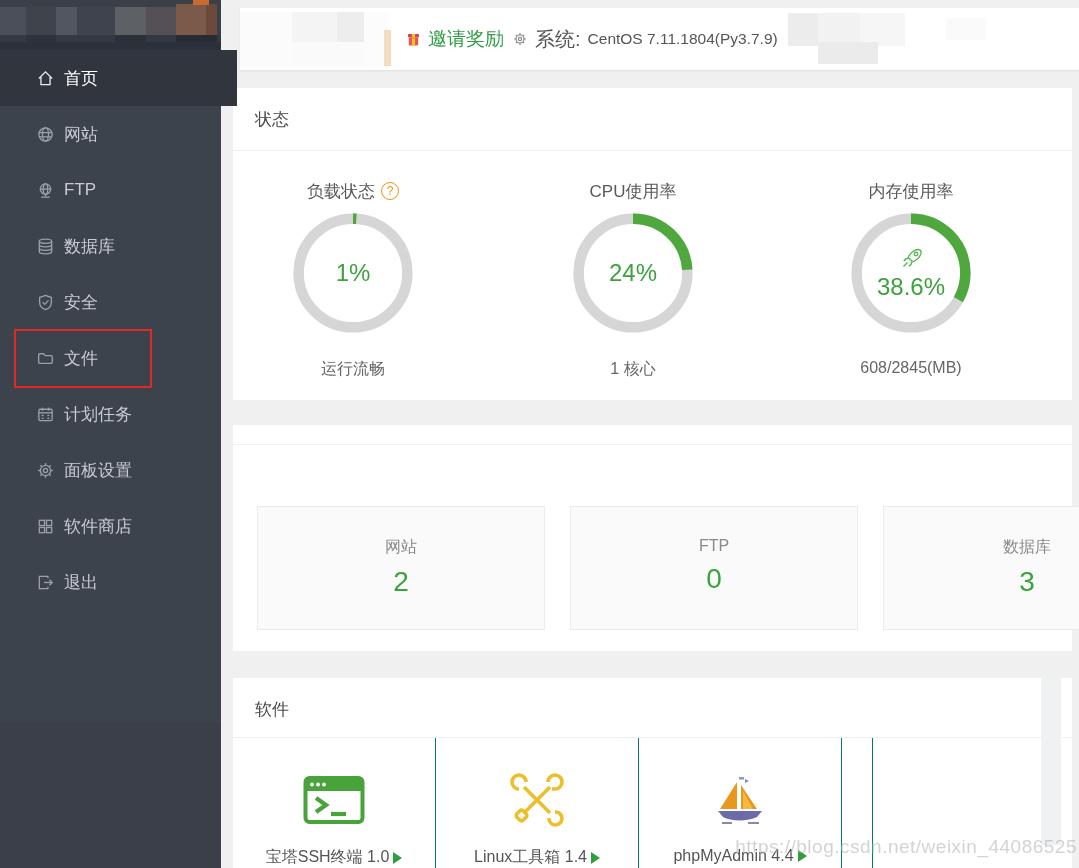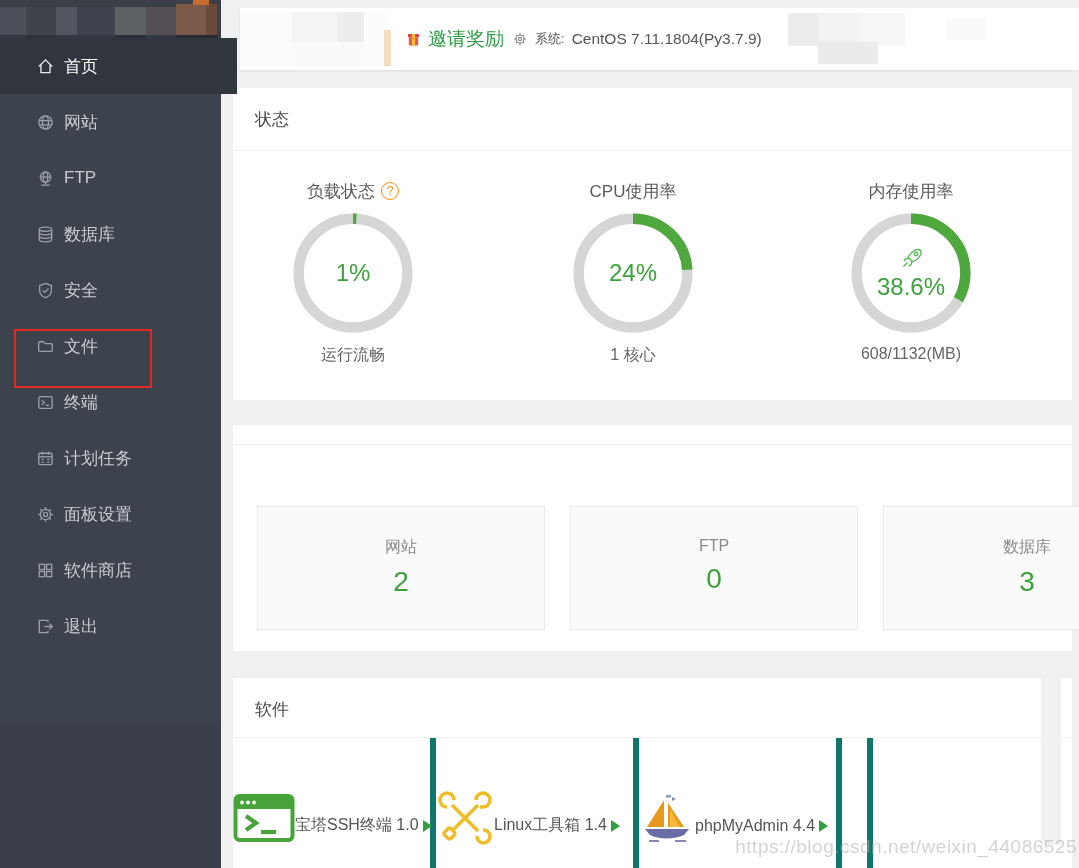--- a/index.html
+++ b/index.html
@@ -3,40 +3,40 @@
 <meta charset="utf-8">
 <style>
   * { margin:0; padding:0; box-sizing:border-box; }
   html,body { width:1079px; height:868px; overflow:hidden; }
   body { font-family:"Liberation Sans","DejaVu Sans",sans-serif; background:#f0f0f1; position:relative; }
 
   
   .sidebar { position:absolute; left:0; top:0; width:221px; height:868px; background:#3d434d; z-index:5; }
   .logo-area { position:absolute; left:0; top:0; width:221px; height:50px; background:#3a3f48; overflow:hidden; }
   .cb { position:absolute; }
-  .nav { position:absolute; top:38px; left:0; width:237px; }
+  .nav { position:absolute; top:50px; left:0; width:237px; }
   .mi { height:56px; display:flex; align-items:center; padding-left:36px; color:#c7ccd3; font-size:17px; cursor:pointer; }
   .mi.active { background:#30353e; color:#ffffff; }
   .mi svg { width:19px; height:19px; margin-right:9px; stroke:#9aa0a9; fill:none; stroke-width:1.4; flex:none; }
   .mi.active svg { stroke:#e8eaec; }
   .mi span { white-space:nowrap; }
   .sidebar-footer { position:absolute; left:0; top:722px; width:221px; height:146px; background:#3a3f49; }
   .red-box { position:absolute; left:14px; top:329px; width:138px; height:59px; border:2px solid #e02a22; z-index:9; }
 
   
   .main { position:absolute; left:221px; top:0; right:0; bottom:0; }
 
   .topbar { position:absolute; left:19px; top:8px; width:839px; height:62px; background:#ffffff; box-shadow:0 1px 2px rgba(0,0,0,0.07); }
   .tb-row { position:absolute; top:0; left:0; height:62px; display:flex; align-items:center; }
   .invite { left:165px; cursor:pointer; }
   .invite svg { width:17px; height:17px; margin-right:6px; }
   .invite b { font-weight:normal; font-size:19px; color:#2f9e44; }
   .sysinfo { left:272px; }
   .sysinfo svg { width:16px; height:16px; margin-right:7px; stroke:#8a8a8a; fill:none; stroke-width:1.5; }
-  .sysinfo .lbl { font-size:13px; color:#555; margin-right:7px; }
+  .sysinfo .lbl { font-size:20px; color:#555; margin-right:7px; }
   .sysinfo .val { font-size:15.5px; color:#555; }
 
   .panel { position:absolute; left:12px; width:839px; background:#ffffff; }
   .panel-status { top:88px; height:312px; }
   .panel-overview { top:425px; height:226px; }
   .panel-software { top:678px; height:190px; }
   .ptitle { padding:20px 0 0 22px; font-size:17px; color:#4c4c4c; }
   .pdivider { margin-top:19px; border-bottom:1px solid #f0f0f0; }
 
   
@@ -44,31 +44,31 @@
   .g0 { left:0; } .g1 { left:280px; } .g2 { left:558px; }
   .glabel { font-size:17px; color:#595959; display:flex; align-items:center; height:22px; }
   .help { display:inline-flex; width:18px; height:18px; border:1px solid #f0930f; color:#f0930f; border-radius:50%; font-size:12px; align-items:center; justify-content:center; margin-left:6px; cursor:pointer; }
   .ringwrap { position:relative; width:124px; height:124px; margin-top:9px; }
   .ringwrap svg.ring { width:124px; height:124px; }
   .ring .track { fill:none; stroke:#d6d6d6; stroke-width:11; }
   .ring .fillarc { fill:none; stroke:#4fa83d; stroke-width:11; }
   .gcenter { position:absolute; inset:0; display:flex; flex-direction:column; align-items:center; justify-content:center; }
   .gval { font-size:24px; color:#3da23d; }
   .rocket { width:27px; height:27px; margin-bottom:1px; }
-  .gsub { margin-top:10px; font-size:16px; color:#666; }
+  .gsub { margin-top:24px; font-size:16px; color:#666; }
 
   
   .card { position:absolute; top:81px; width:288px; height:124px; background:#fafafa; border:1px solid #ebebeb; display:flex; flex-direction:column; align-items:center; cursor:pointer; }
   .c0 { left:24px; } .c1 { left:337px; } .c2 { left:650px; }
   .clabel { margin-top:30px; font-size:16px; color:#8a8a8a; }
   .cval { margin-top:8px; font-size:28px; color:#3da23d; }
 
   
   .soft-row { position:absolute; left:0; top:59px; right:0; bottom:0; display:flex; border-top:1px solid #f0f0f0; }
-  .scell { width:203px; flex:none; border-right:6px solid #0f766e; display:flex; flex-direction:row; align-items:center; padding-top:30px; cursor:pointer;text-align:right; }
+  .scell { width:203px; flex:none; border-right:1px solid #0f766e; display:flex; flex-direction:column; align-items:center; padding-top:30px; cursor:pointer;text-align:right; }
   .scell .ic { height:64px; display:flex; align-items:center; justify-content:center; }
   .sname { margin-top:15px; font-size:16px; color:#555; display:flex; align-items:center; white-space:nowrap; }
   .play { width:0; height:0; border:6px solid transparent; border-left:9px solid #2f9e3f; border-right:none; margin-left:4px; }
   .scroll-strip { position:absolute; left:808px; top:0; width:20px; height:167px; background:#f0f1f3; cursor:pointer; }
 
   .watermark { position:absolute; right:2px; top:836px; font-size:19px; color:rgba(175,175,175,0.55); z-index:40; white-space:nowrap; letter-spacing:0.5px; }
 </style>
 </head>
 <body>
 
@@ -133,28 +133,20 @@
       <span>安全</span>
     </div>
     <div class="mi">
       <svg viewBox="0 0 20 20">
           <path d="M2.8 6.2 C2.8 5.5 3.3 5 4 5 H7.8 L9.8 7 H16 C16.7 7 17.2 7.5 17.2 8.2 V14 C17.2 14.7 16.7 15.2 16 15.2 H4 C3.3 15.2 2.8 14.7 2.8 14 Z"></path>
         </svg>
       <span>文件</span>
     </div>
     <div class="mi">
       <svg viewBox="0 0 20 20">
-          <rect x="3" y="3.8" width="14" height="12.4" rx="1.4"></rect>
-          <polyline points="6,7.5 8.8,10 6,12.5"></polyline>
-          <line x1="10.2" y1="13" x2="13.8" y2="13"></line>
-        </svg>
-      <span>终端</span>
-    </div>
-    <div class="mi">
-      <svg viewBox="0 0 20 20">
           <rect x="3" y="4.5" width="14" height="12" rx="1.2"></rect>
           <line x1="6.8" y1="2.8" x2="6.8" y2="6"></line>
           <line x1="13.2" y1="2.8" x2="13.2" y2="6"></line>
           <line x1="3" y1="8.2" x2="17" y2="8.2"></line>
           <line x1="6" y1="11" x2="8" y2="11"></line>
           <line x1="12" y1="11" x2="14" y2="11"></line>
           <line x1="6" y1="14" x2="8" y2="14"></line>
           <line x1="12" y1="14" x2="14" y2="14"></line>
         </svg>
       <span>计划任务</span>
@@ -290,21 +282,21 @@
           <svg class="rocket" viewBox="0 0 27 27" fill="none" stroke="#5cb85c" stroke-width="1.4">
             <path d="M20.5 4.5 C22.5 4.8 23 5.3 23.2 7.3 C22.6 11 19 15 14.5 16.8 L10.2 12.5 C12 8 16.8 4.2 20.5 4.5 Z"></path>
             <circle cx="18" cy="9" r="1.7"></circle>
             <path d="M10.5 13.5 C8.5 13.2 6.8 14 6 16.2"></path>
             <path d="M13.5 16.5 C13.8 18.5 13 20.2 10.8 21"></path>
             <path d="M9.5 17.5 L5.5 21.5"></path>
           </svg>
           <span class="gval">38.6%</span>
         </div>
       </div>
-      <div class="gsub">608/1132(MB)</div>
+      <div class="gsub">608/2845(MB)</div>
     </div>
   </section>
 
   <section class="panel panel-overview">
     <div class="pdivider"></div>
 
     <div class="card c0">
       <div class="clabel">网站</div>
       <div class="cval">2</div>
     </div>

